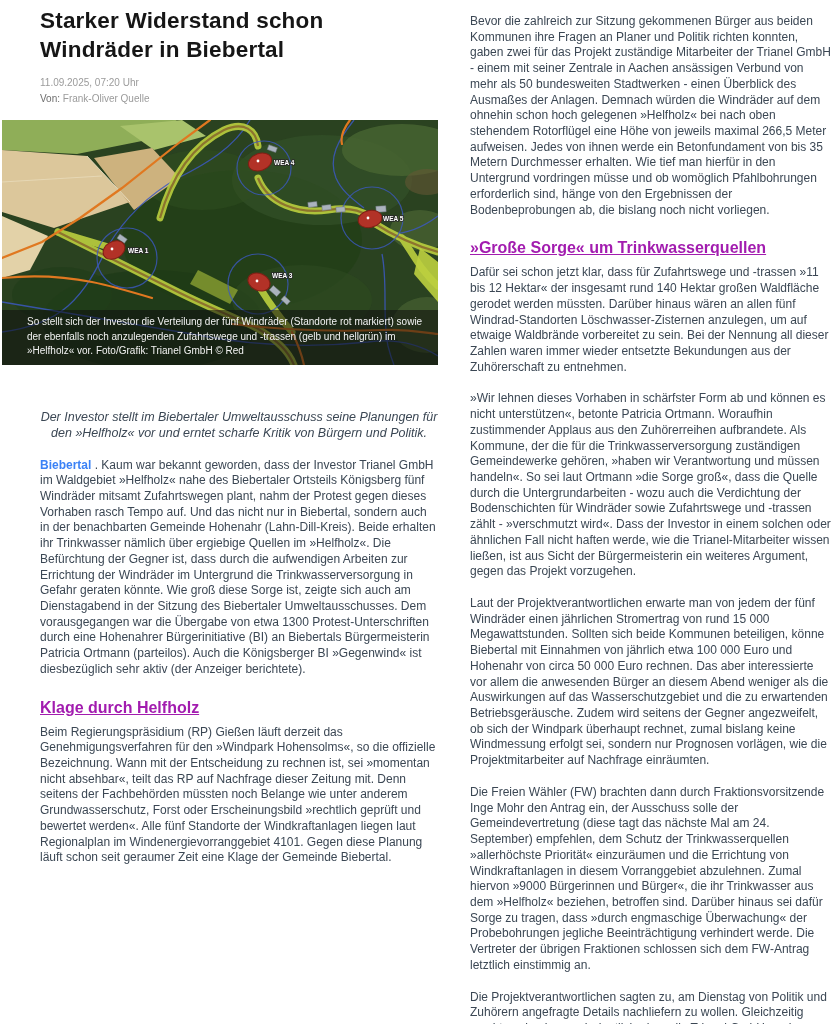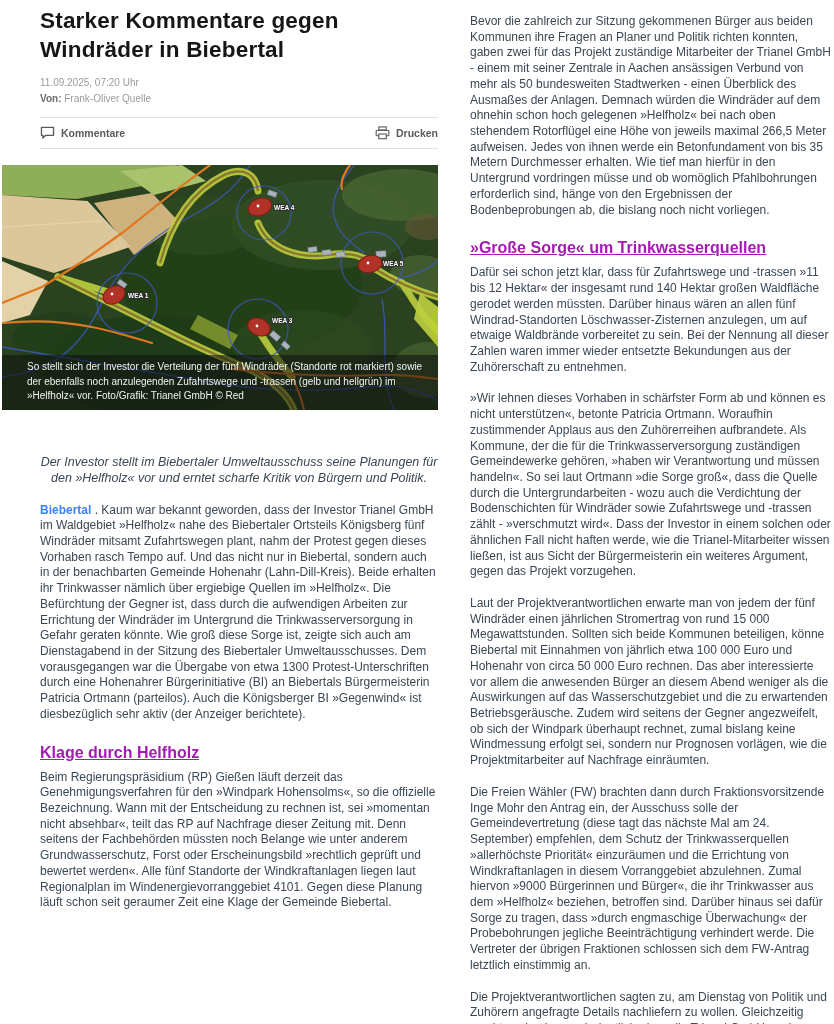--- a/index.html
+++ b/index.html
@@ -3,66 +3,46 @@
 <meta charset="utf-8">
 <style>
   html,body{margin:0;padding:0;background:#ffffff;}
   body{width:834px;height:1024px;position:relative;overflow:hidden;
        font-family:"Liberation Sans","DejaVu Sans",sans-serif;color:#3b4754;}
   .col-left{position:absolute;left:40px;top:6px;width:398px;}
   .col-right{position:absolute;left:470px;top:4px;width:362px;}
   h1{font-size:22.5px;line-height:1.3;color:#161616;margin:0 0 12px 0;font-weight:700;letter-spacing:.2px;}
   .meta-date{font-size:10px;color:#9b9b9b;margin-bottom:5px;}
   .meta-by{font-size:10px;color:#9b9b9b;}
-  .meta-by b{color:#6e6e6e;font-weight:700;text-align:right;}
+  .meta-by b{color:#6e6e6e;font-weight:400;text-align:right;}
   .toolbar{margin-top:13px;border-top:1px solid #e2e2e2;border-bottom:1px solid #e2e2e2;
            height:30px;display:flex;align-items:center;justify-content:space-between;}
   .tool{display:flex;align-items:center;gap:6px;font-size:10.5px;font-weight:700;color:#5a5a5a;cursor:pointer;}
   .tool svg{display:block;}
   .figure{position:relative;margin-left:-38px;margin-top:16px;width:436px;height:245px;overflow:hidden;background:#2a4220;}
   .figure svg{display:block;}
   .figcaption{position:absolute;left:0;right:0;bottom:0;background:rgba(15,15,15,.55);
               color:#f2f2f2;font-size:10px;line-height:1.45;padding:5px 9px 6px 25px;}
   .lead{font-style:italic;font-size:12.5px;line-height:1.32;margin:44px 0 16px 0;color:#3b4754;text-align:center;}
   p.body{font-size:12px;line-height:1.31;margin:0 0 16px 0;}
   p.body b{color:#3b82f6;}
   h2.sub{font-size:16px;font-weight:700;color:#a21caf;margin:21px 0 8px 0;text-decoration:underline;}
   .col-right p.body:first-child{margin-top:10px;}
 </style>
 </head>
 <body>
 
 <div class="col-left">
-  <h1>Starker Kommentare gegen Windräder in Biebertal</h1>
+  <h1>Starker Widerstand schon Windräder in Biebertal</h1>
   <div class="meta-date">11.09.2025, 07:20 Uhr</div>
   <div class="meta-by">
     <b>Von:</b>
     <span>Frank-Oliver Quelle</span>
   </div>
 
-  <div class="toolbar">
-    <span class="tool">
-      <span>
-        <svg width="15" height="13" viewBox="0 0 16 14">
-          <path d="M1.5 1.5 h13 v8.5 h-8.5 l-3 3 v-3 h-1.5 z" fill="none" stroke="#5a5a5a" stroke-width="1.4" stroke-linejoin="round"></path>
-        </svg>
-      </span>
-      <span>Kommentare</span>
-    </span>
-    <span class="tool">
-      <span>
-        <svg width="15" height="14" viewBox="0 0 16 15">
-          <rect x="4" y="1" width="8" height="3.2" fill="none" stroke="#5a5a5a" stroke-width="1.2"></rect>
-          <rect x="1.2" y="4.8" width="13.6" height="5.6" rx="0.8" fill="none" stroke="#5a5a5a" stroke-width="1.2"></rect>
-          <rect x="4" y="8.6" width="8" height="5" fill="#fff" stroke="#5a5a5a" stroke-width="1.2"></rect>
-        </svg>
-      </span>
-      <span>Drucken</span>
-    </span>
-  </div>
 
   <div class="figure">
     <svg width="436" height="245" viewBox="0 0 436 245">
 
       <rect x="0" y="0" width="436" height="245" fill="#2a4220"></rect>
       <g opacity="0.9">
         <ellipse cx="240" cy="120" rx="120" ry="70" fill="#234018"></ellipse>
         <ellipse cx="320" cy="60" rx="90" ry="45" fill="#35522a" opacity="0.7"></ellipse>
         <ellipse cx="150" cy="200" rx="110" ry="50" fill="#1e3a16" opacity="0.8"></ellipse>
         <ellipse cx="400" cy="30" rx="60" ry="26" fill="#4c6a34" opacity="0.8"></ellipse>

